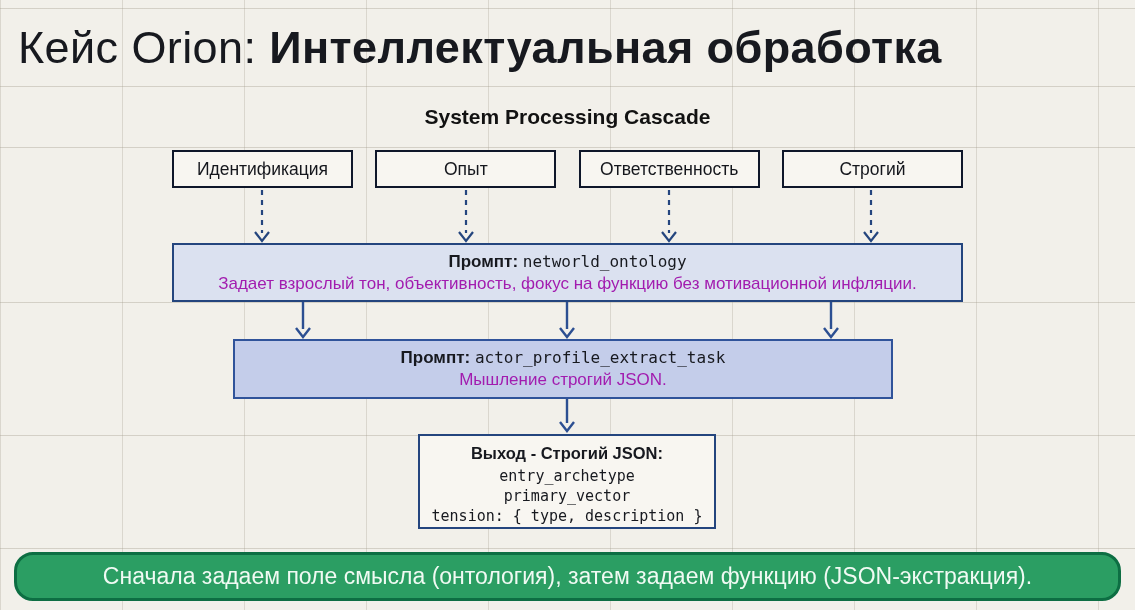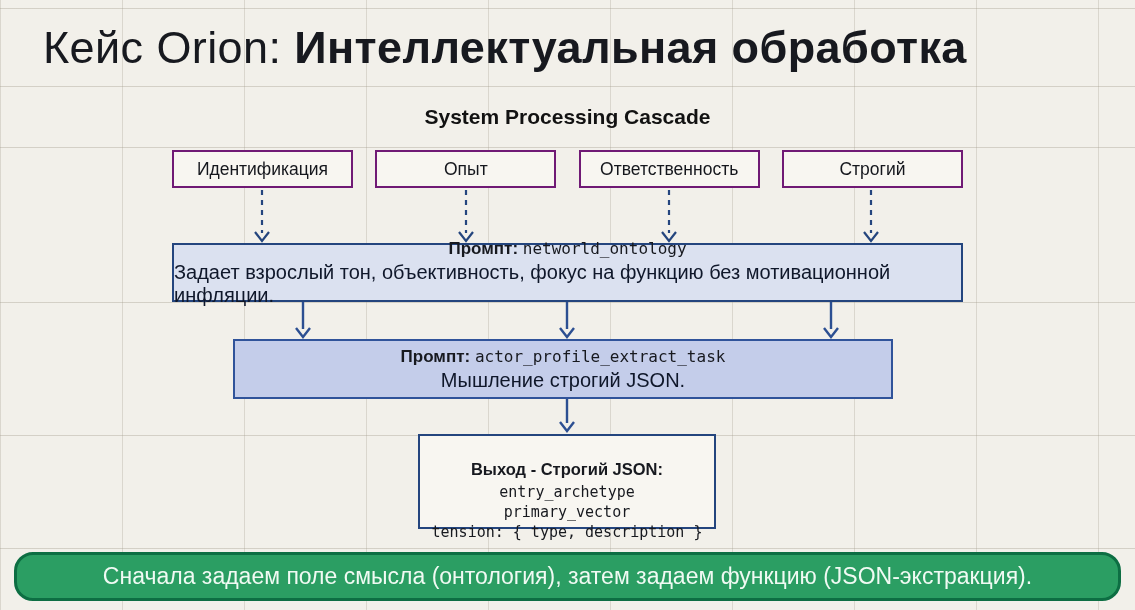--- a/index.html
+++ b/index.html
@@ -18,60 +18,60 @@
       linear-gradient(rgba(163,156,141,0.38), rgba(163,156,141,0.38)),
       linear-gradient(rgba(163,156,141,0.38), rgba(163,156,141,0.38)),
       linear-gradient(rgba(163,156,141,0.38), rgba(163,156,141,0.38)),
       linear-gradient(rgba(163,156,141,0.38), rgba(163,156,141,0.38)),
       linear-gradient(rgba(163,156,141,0.38), rgba(163,156,141,0.38));
     background-size:auto, 100% 1px, 100% 1px, 100% 1px, 100% 1px, 100% 1px, 100% 1px;
     background-position:0 0, 0 8px, 0 86px, 0 147px, 0 302px, 0 435px, 0 548px;
     background-repeat:repeat, no-repeat, no-repeat, no-repeat, no-repeat, no-repeat, no-repeat;
   }
   .title {
-    position:absolute; left:43px; top:22px;
+    position:absolute; left:18px; top:22px;
     font-size:45px; letter-spacing:.4px; font-weight:400; color:#15141
 2;
     white-space:nowrap;
   }
   .title .em { font-weight:700; }
   .cascade-heading {
     position:absolute; left:0; top:105px; width:100%;
     text-align:center; font-size:21px; font-weight:700; color:#121212;
   }
   .inputs-row {
     position:absolute; left:172px; top:150px; width:791px; height:38px;
     display:flex; justify-content:space-between;
   }
   .input-box {
     width:181px; height:38px;
-    border:2px solid #701a75; background:#f8f6f1;
+    border:2px solid #0f172a; background:#f8f6f1;
     display:flex; align-items:center; justify-content:center;
     font-size:17.5px; color:#15171d;
   }
   .prompt1 {
     position:absolute; left:172px; top:243px; width:791px; height:59px;
     border:2px solid #24457e; background:#dbe1f0;
     display:flex; flex-direction:column; align-items:center; justify-content:center;
     gap:2px;
   }
   .prompt2 {
     position:absolute; left:233px; top:339px; width:660px; height:60px;
     border:2px solid #30539a; background:#c4cdea;
     display:flex; flex-direction:column; align-items:center; justify-content:center;
     gap:2px;
   }
   .pline1 { font-size:17px; }
   .pline1 .b { font-weight:700; }
   .mono { font-family:"DejaVu Sans Mono", monospace; font-size:16px; }
-  .pline2 { font-size:20px; color:#0f172a; }
+  .pline2 { font-size:17px; color:#a21caf; }
   .output-box {
     position:absolute; left:418px; top:434px; width:298px; height:95px;
     border:2px solid #24457e; background:#f8f6f1;
-    text-align:center; padding-top:24px;
+    text-align:center; padding-top:8px;
   }
   .output-title { font-size:16.5px; font-weight:700; margin-bottom:3px; }
   .output-field { font-family:"DejaVu Sans Mono", monospace; font-size:15px; line-height:20px; }
   .banner {
     position:absolute; left:14px; top:552px; width:1107px; height:49px;
     background:#2b9e63; border:3px solid #0d6e43; border-radius:19px;
     display:flex; align-items:center; justify-content:center;
     color:#f0faf3; font-size:23px; white-space:nowrap;
   }
   svg.arrows { position:absolute; inset:0; pointer-events:none; }

